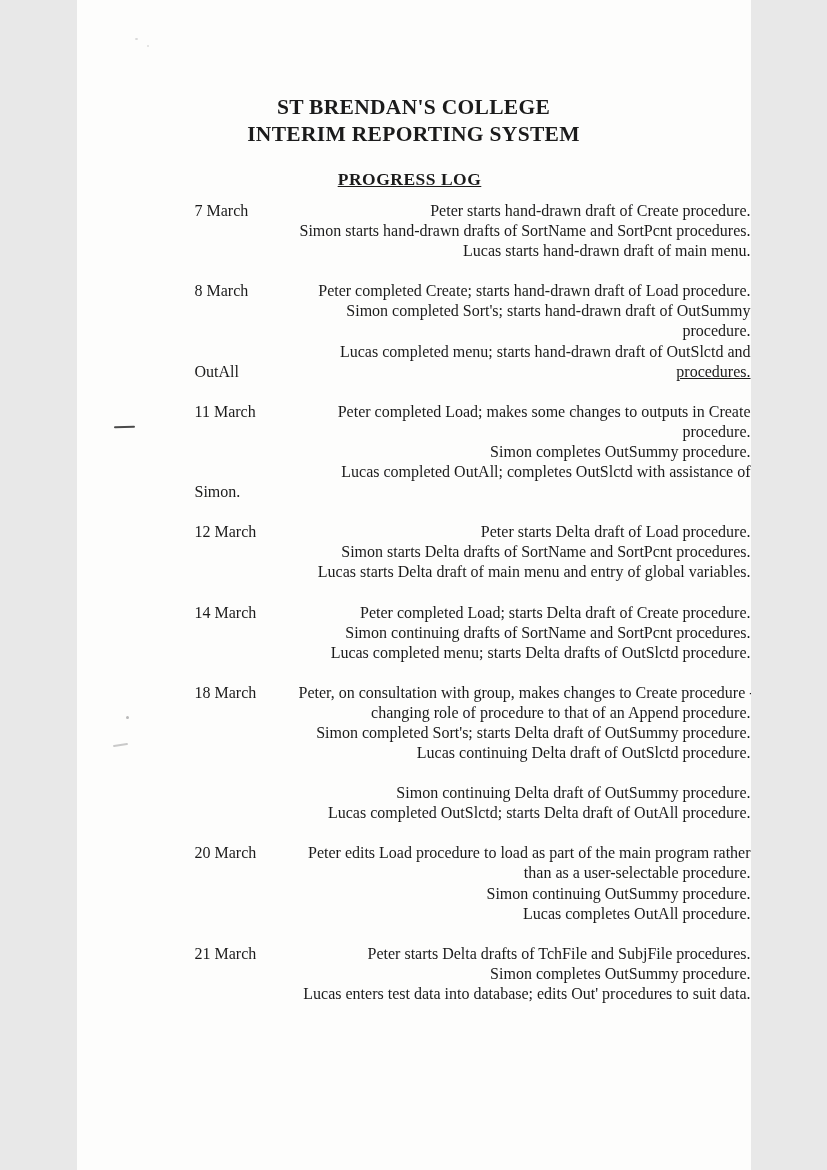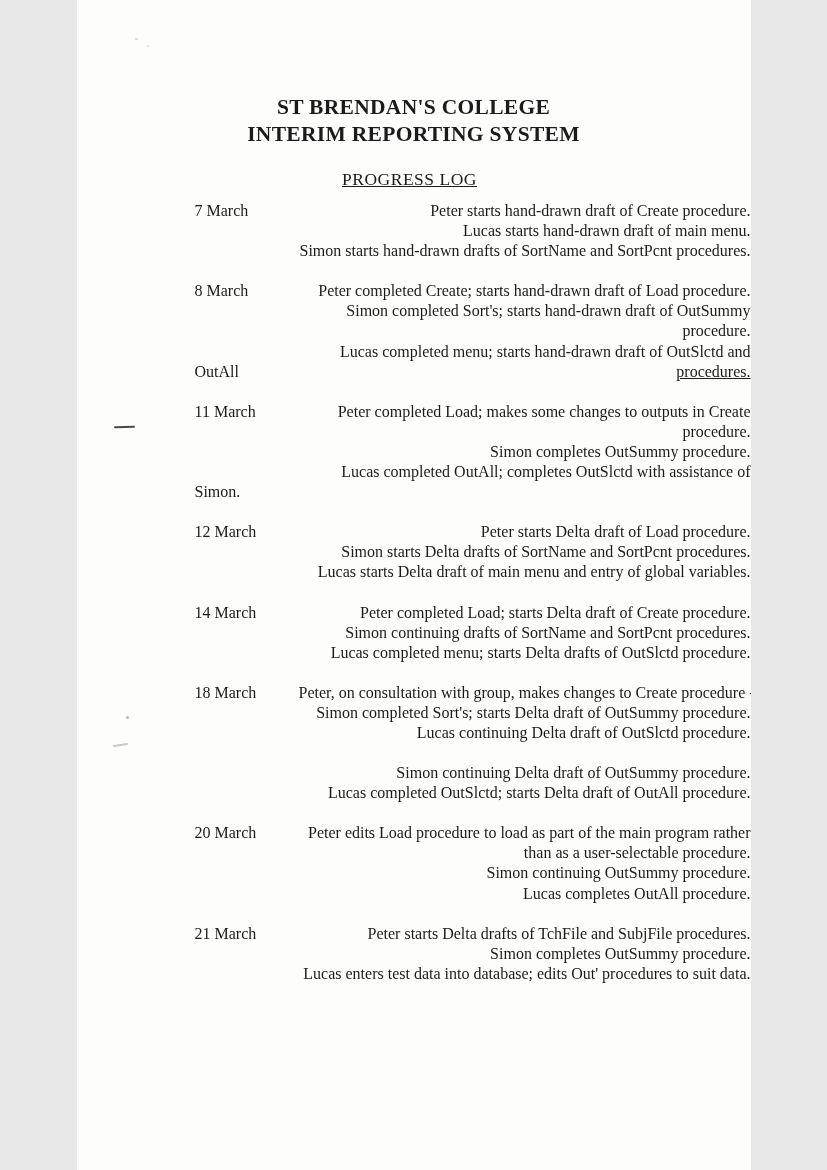--- a/index.html
+++ b/index.html
@@ -33,21 +33,21 @@
   .doc-title {
     margin: 0;
     font-size: 21.5px;
     line-height: 27px;
     font-weight: bold;
     letter-spacing: 0.3px;
   }
   .doc-subtitle {
     margin: 21px 8px 0 0;
     font-size: 17.5px;
-    font-weight: normal;
+    font-weight: bold;
     text-decoration: underline;
     letter-spacing: 0.5px;
   }
 
   main {
     margin-top: 11px;
     padding-left: 118px;
     font-size: 16px;
   }
   .entry {
@@ -86,25 +86,25 @@
   </header>
 
   <main>
       <section class="entry">
         <div class="line">
           <span class="margin-cell">7 March</span>
           <span class="body-cell">Peter starts hand-drawn draft of Create procedure.</span>
         </div>
         <div class="line">
           <span class="margin-cell"></span>
+          <span class="body-cell">Simon starts hand-drawn drafts of SortName and SortPcnt procedures.</span>
+        </div>
+        <div class="line">
+          <span class="margin-cell"></span>
           <span class="body-cell">Lucas starts hand-drawn draft of main menu.</span>
-        </div>
-        <div class="line">
-          <span class="margin-cell"></span>
-          <span class="body-cell">Simon starts hand-drawn drafts of SortName and SortPcnt procedures.</span>
         </div>
       </section>
       <section class="entry">
         <div class="line">
           <span class="margin-cell">8 March</span>
           <span class="body-cell">Peter completed Create; starts hand-drawn draft of Load procedure.</span>
         </div>
         <div class="line">
           <span class="margin-cell"></span>
           <span class="body-cell">Simon completed Sort's; starts hand-drawn draft of OutSummy</span>
@@ -172,20 +172,24 @@
           <span class="body-cell">Lucas completed menu; starts Delta drafts of OutSlctd procedure.</span>
         </div>
       </section>
       <section class="entry">
         <div class="line">
           <span class="margin-cell">18 March</span>
           <span class="body-cell">Peter, on consultation with group, makes changes to Create procedure -</span>
         </div>
         <div class="line">
           <span class="margin-cell"></span>
+          <span class="body-cell">changing role of procedure to that of an Append procedure.</span>
+        </div>
+        <div class="line">
+          <span class="margin-cell"></span>
           <span class="body-cell">Simon completed Sort's; starts Delta draft of OutSummy procedure.</span>
         </div>
         <div class="line">
           <span class="margin-cell"></span>
           <span class="body-cell">Lucas continuing Delta draft of OutSlctd procedure.</span>
         </div>
       </section>
       <section class="entry">
         <div class="line">
           <span class="margin-cell"></span>

